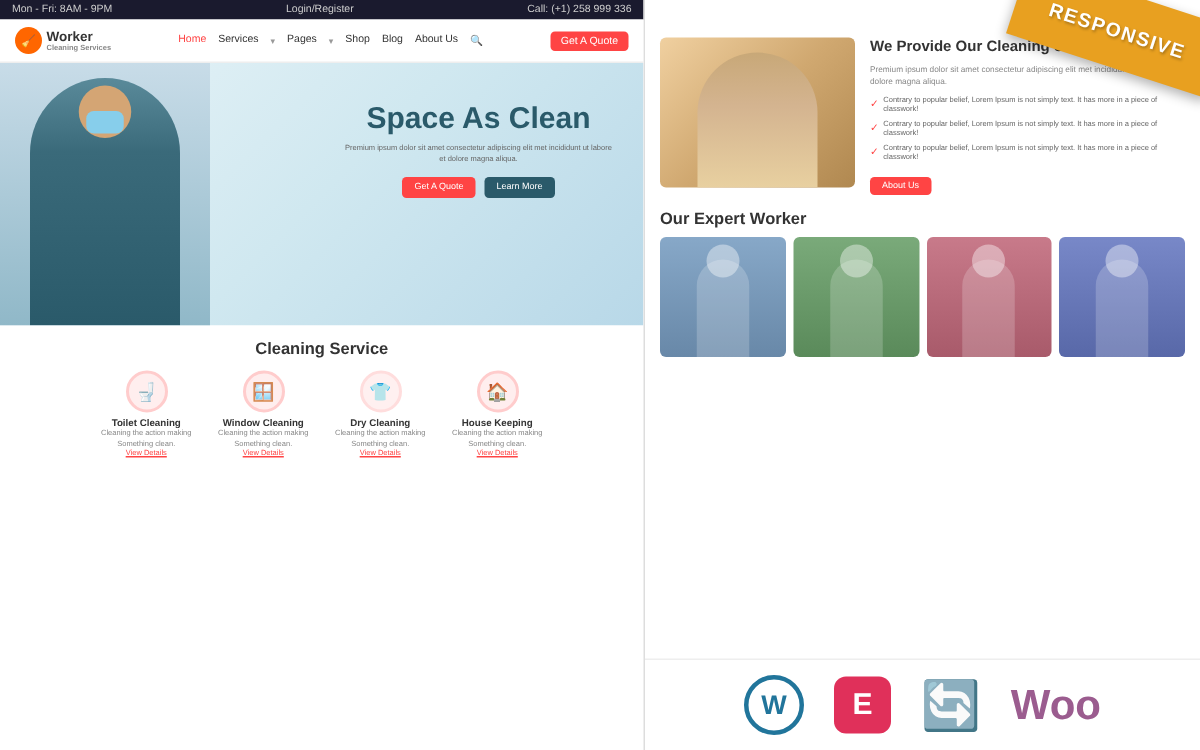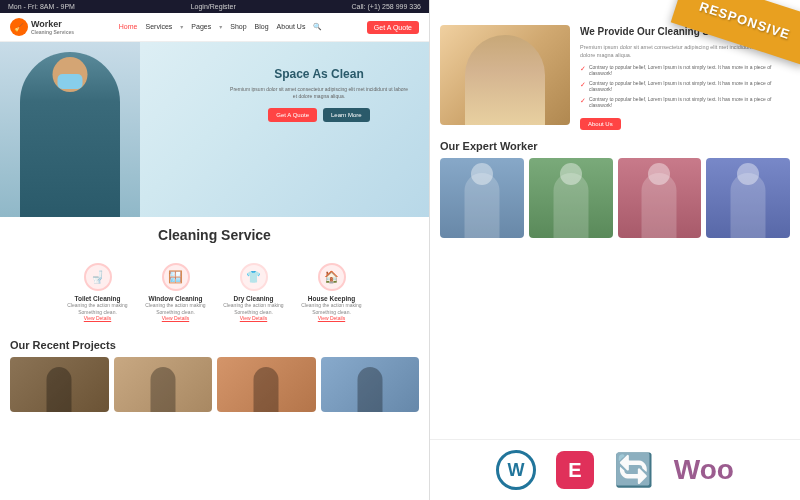--- a/index.html
+++ b/index.html
@@ -129,21 +129,21 @@
       left: 50%;
       transform: translateX(-50%);
     }
     .hero-text {
       position: absolute;
       right: 20px;
       top: 25px;
       text-align: center;
     }
     .hero-title {
-      font-size: 12px;
+      font-size: 20px;
       font-weight: bold;
       color: #2a5a6a;
       line-height: 1.2;
     }
     .hero-subtitle {
       font-size: 5px;
       color: #666;
       margin: 5px 0;
       max-width: 180px;
       line-height: 1.4;
@@ -170,24 +170,24 @@
       border-radius: 3px;
       cursor: pointer;
     }
 
     
     .services {
       padding: 10px;
       text-align: center;
     }
     .section-title {
-      font-size: 14px;
+      font-size: 11px;
       font-weight: bold;
       color: #333;
-      margin-bottom: 20px;
+      margin-bottom: 8px;
     }
     .service-grid {
       display: flex;
       gap: 8px;
       justify-content: center;
     }
     .service-item {
       text-align: center;
       width: 70px;
     }
@@ -531,37 +531,20 @@
         </div>
         <div class="service-item">
           <div class="service-icon red">🏠</div>
           <div class="service-title">House Keeping</div>
           <div class="service-desc">Cleaning the action making Something clean.</div>
           <div class="service-link">View Details</div>
         </div>
       </div>
     </div>
 
-    <div class="recent-projects">
-      <div class="recent-title">Our Recent Projects</div>
-      <div class="project-grid">
-        <div class="project-thumb project-thumb-1">
-          <div class="project-figure"></div>
-        </div>
-        <div class="project-thumb project-thumb-2">
-          <div class="project-figure"></div>
-        </div>
-        <div class="project-thumb project-thumb-3">
-          <div class="project-figure"></div>
-        </div>
-        <div class="project-thumb project-thumb-4">
-          <div class="project-figure"></div>
-        </div>
-      </div>
-    </div>
 
   </div>
 
   <div class="right-panel">
 
     <div class="responsive-badge">
       <div class="responsive-text">RESPONSIVE</div>
     </div>
 
     <div class="right-content-area">

